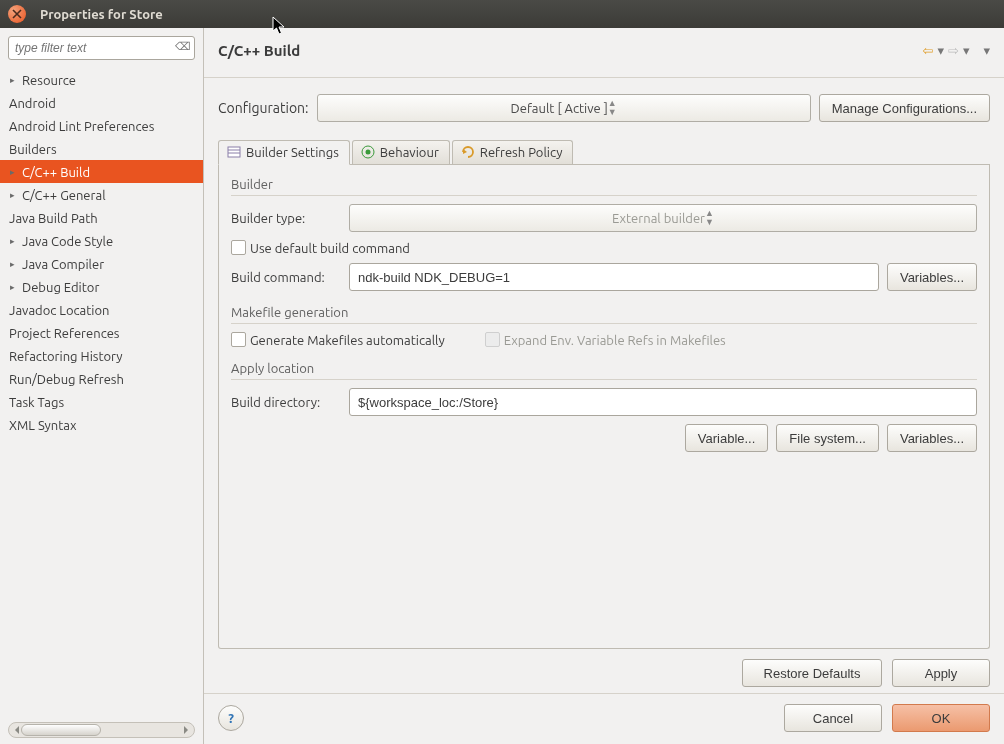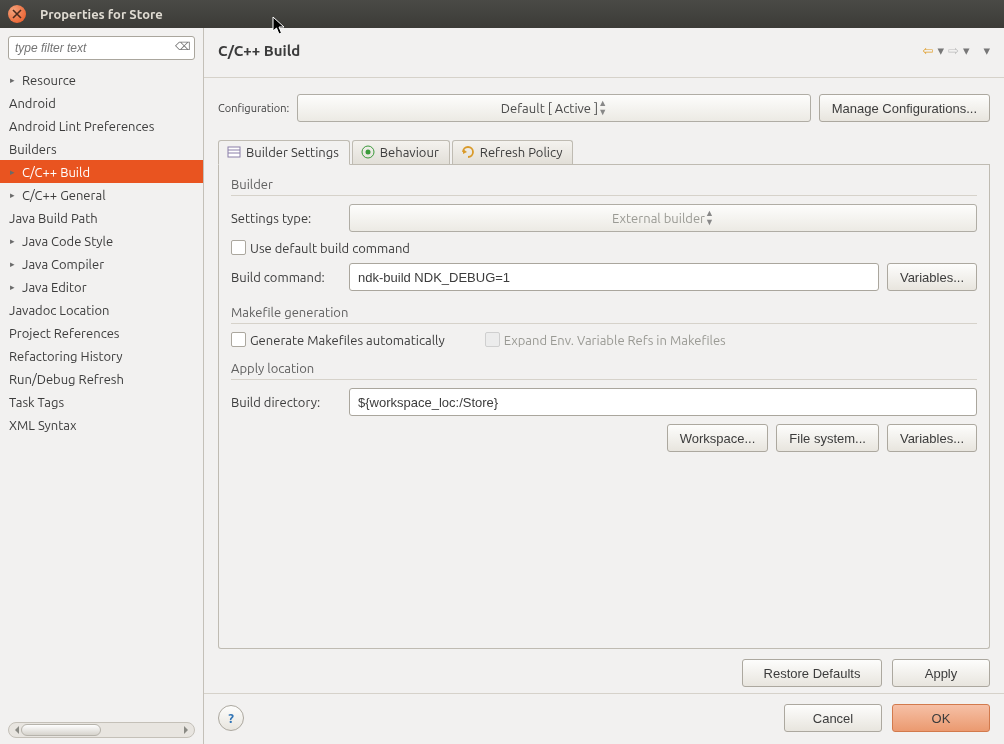--- a/index.html
+++ b/index.html
@@ -155,21 +155,21 @@
     display:flex;
     flex-direction:column;
     overflow:hidden;
   }
   .config-row {
     display:flex;
     align-items:center;
     gap:8px;
     margin: 6px 0 18px 0;
   }
-  .label { font-size:11px;text-align:center; }
+  .label { font-size:14px;text-align:center; }
   .combo {
     flex:1;
     height:28px;
     border:1px solid #b0ada5;
     border-radius:3px;
     background:linear-gradient(to bottom,#fdfdfc,#eceae4);
     display:flex;
     align-items:center;
     padding:0 8px;
     justify-content:center;
@@ -352,21 +352,21 @@
         <div class="tree-item">
           <span class="arrow">▸</span>
           <span>Java Code Style</span>
         </div>
         <div class="tree-item">
           <span class="arrow">▸</span>
           <span>Java Compiler</span>
         </div>
         <div class="tree-item">
           <span class="arrow">▸</span>
-          <span>Java Editor</span>
+          <span>Debug Editor</span>
         </div>
         <div class="tree-item no-arrow">
           <span>Javadoc Location</span>
         </div>
         <div class="tree-item no-arrow">
           <span>Project References</span>
         </div>
         <div class="tree-item no-arrow">
           <span>Refactoring History</span>
         </div>
@@ -436,21 +436,21 @@
               </svg>
           </span>
           <span>Refresh Policy</span>
         </div>
       </div>
 
       <div class="panel">
         <div class="group-label">Builder</div>
         <div class="group-sep"></div>
         <div class="row">
-          <span class="field-label">Settings type:</span>
+          <span class="field-label">Builder type:</span>
           <div class="combo disabled" style="flex:1">
             <span>External builder</span>
             <span class="caret2">▲<br>▼</span>
           </div>
         </div>
         <div class="row">
           <label class="cbwrap">
             <span class="checkbox"></span>
             <span>Use default build command</span>
           </label>
@@ -474,21 +474,21 @@
           </label>
         </div>
 
         <div class="group-label" style="margin-top:6px">Apply location</div>
         <div class="group-sep"></div>
         <div class="row">
           <span class="field-label">Build directory:</span>
           <input class="text-input" value="${workspace_loc:/Store}" style="">
         </div>
         <div class="row" style="justify-content:flex-end">
-          <button class="btn">Workspace...</button>
+          <button class="btn">Variable...</button>
           <button class="btn">File system...</button>
           <button class="btn">Variables...</button>
         </div>
       </div>
     </div>
 
     <div class="footer1">
       <button class="btn wide-btn">Restore Defaults</button>
       <button class="btn" style="width:98px">Apply</button>
     </div>

